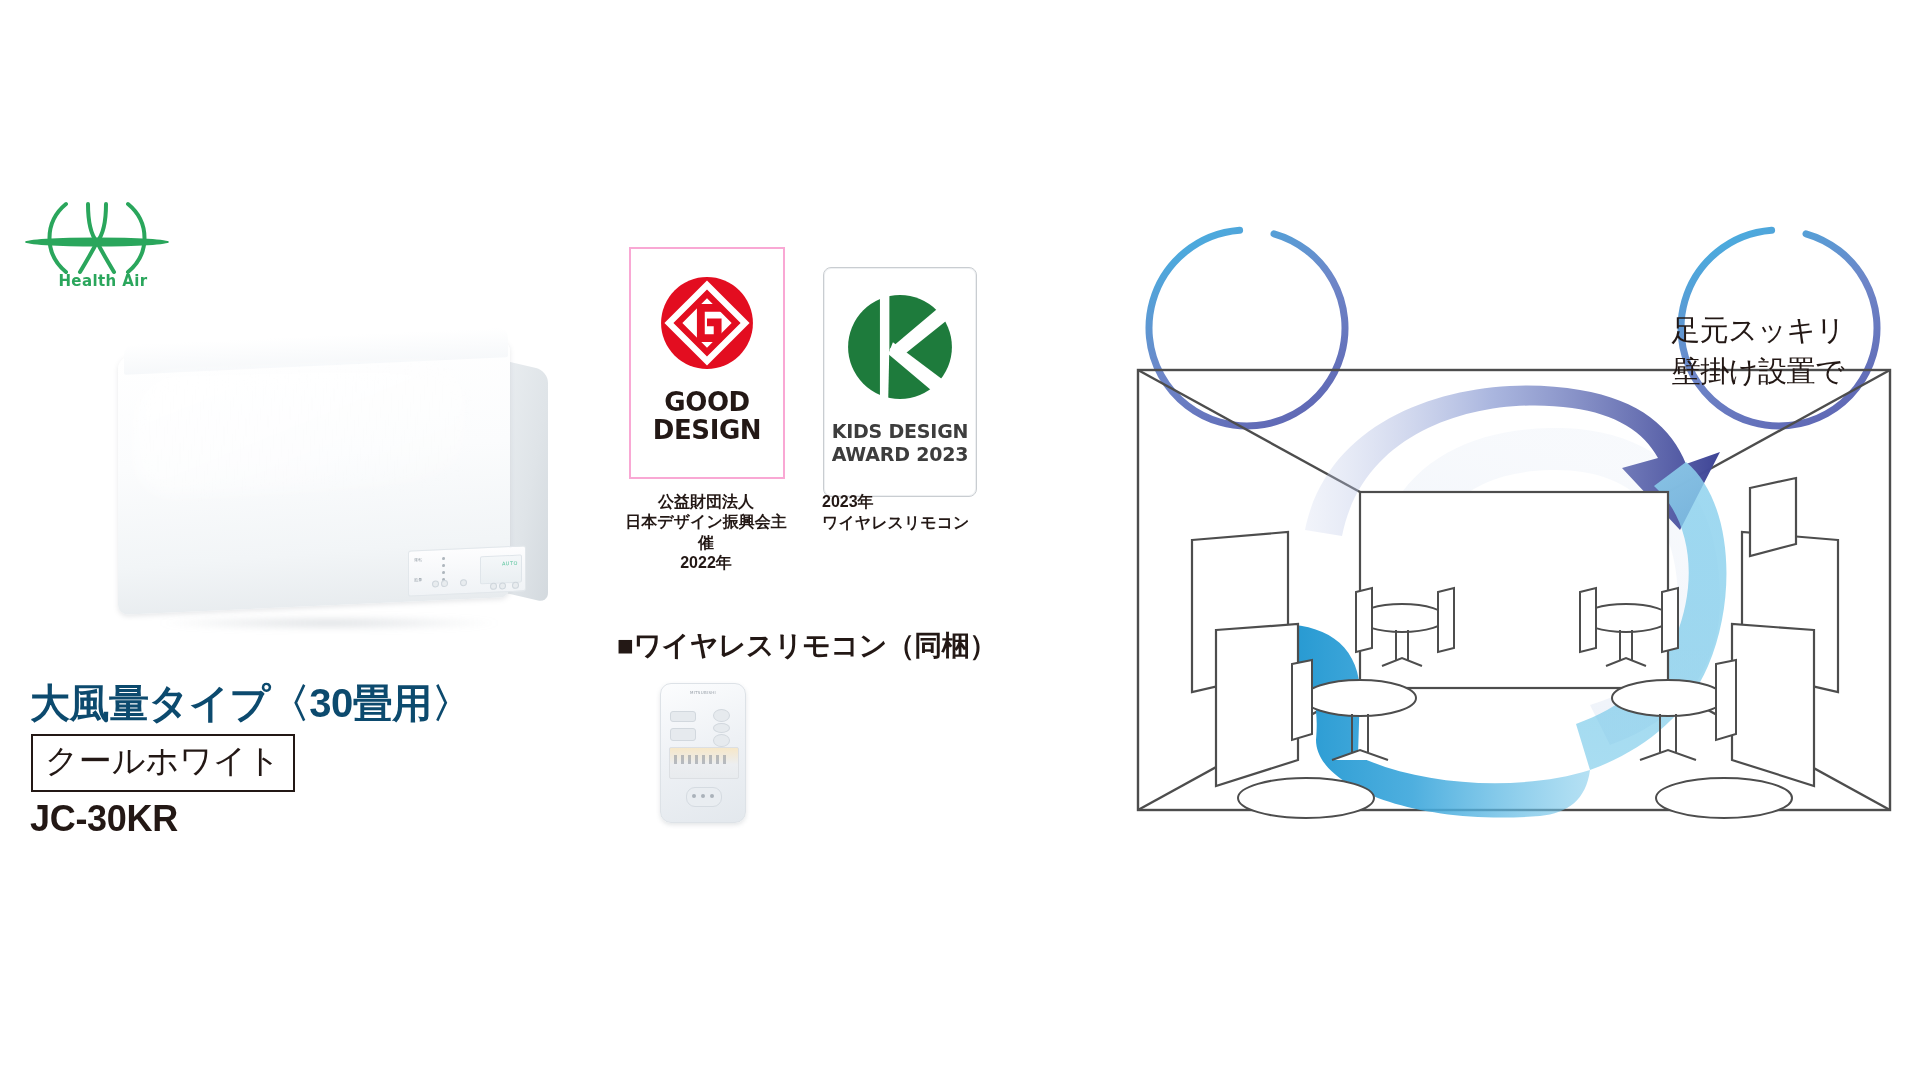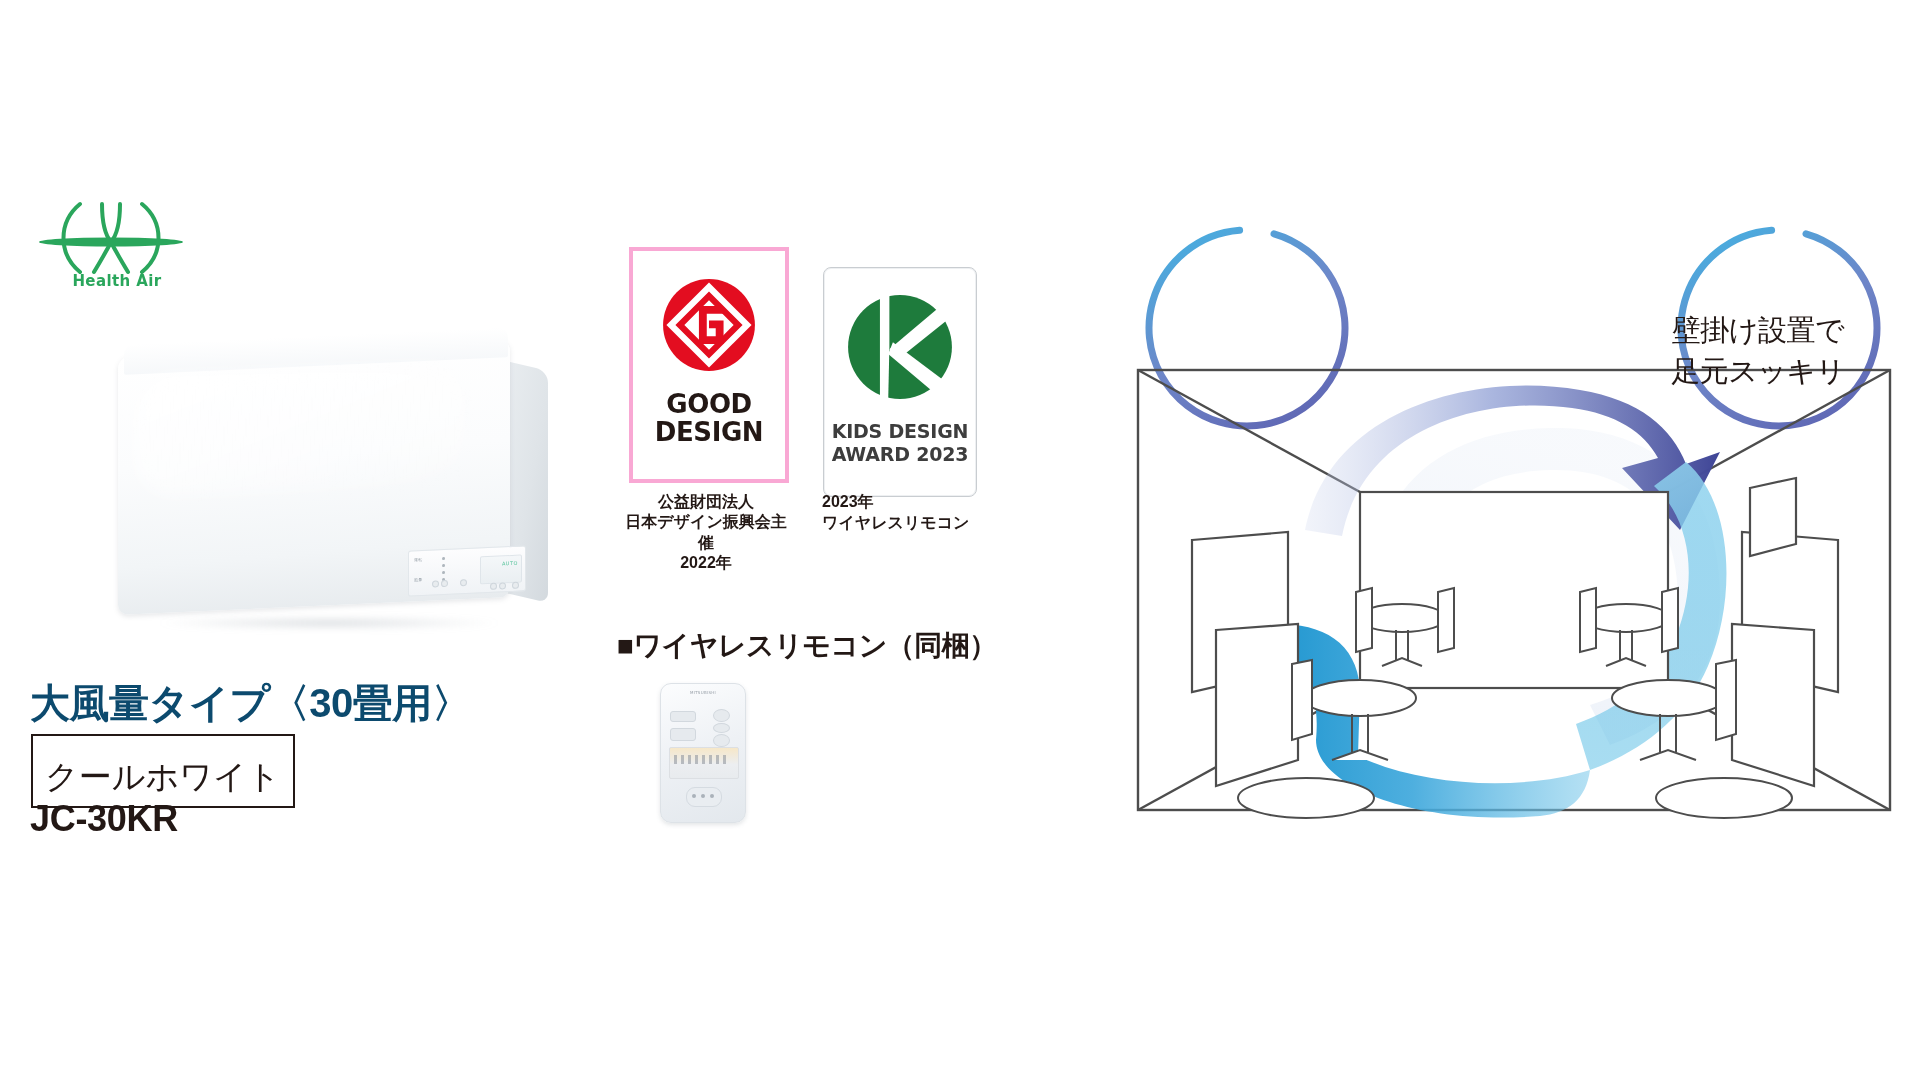--- a/index.html
+++ b/index.html
@@ -4,21 +4,21 @@
 <style>
   html,body{margin:0;padding:0;background:#ffffff;}
   body{
     width:1920px;height:1080px;position:relative;overflow:hidden;
     font-family:"Liberation Sans","DejaVu Sans",sans-serif;
     color:#231815;
   }
   .abs{position:absolute;}
 
   
-  #health-air-logo{left:36px;top:196px;width:170px;height:110px;text-decoration:underline;}
+  #health-air-logo{left:22px;top:196px;width:170px;height:110px;text-decoration:underline;}
   #health-air-logo .mark{position:absolute;left:0;top:0;width:150px;height:80px;}
   #health-air-logo .brandtext{
     position:absolute;left:6px;top:76px;width:150px;text-align:center;
     font-size:15px;font-weight:700;color:#2aa65c;letter-spacing:.4px;
     font-family:"DejaVu Sans",sans-serif;
   }
 
   
   #product-photo{left:118px;top:330px;width:430px;height:310px;}
   .unit-body{
@@ -77,31 +77,31 @@
     position:absolute;width:5px;height:5px;border-radius:50%;
     background:#e8ecef;border:1px solid #cfd6dc;
   }
 
   
   #caption-type{
     left:30px;top:676px;font-size:40px;font-weight:700;letter-spacing:-.5px;
     white-space:nowrap;color:#0c4a6e;
   }
   #caption-color{
-    left:31px;top:734px;border:2px solid #231815;padding:19px 12px 6px 12px;
+    left:31px;top:734px;border:2px solid #231815;padding:3px 12px 6px 12px;
     font-size:33px;font-weight:500;letter-spacing:0px;white-space:nowrap;color:#231815;
   }
   #caption-model{
     left:30px;top:798px;font-size:36px;font-weight:800;letter-spacing:-.3px;
     white-space:nowrap;color:#231815;text-align:right;
   }
 
   
   #good-design-badge{left:629px;top:247px;width:152px;height:228px;
-    border:4px solid #f9a8d4;background:#fff;}
+    border:2px solid #f9a8d4;background:#fff;}
   #good-design-badge .gd-mark{position:absolute;left:50%;top:18px;transform:translateX(-50%);}
   #good-design-badge .gd-txt{
     position:absolute;left:0;right:0;top:140px;text-align:center;
     font-size:26px;font-weight:800;line-height:1.06;color:#231815;letter-spacing:-.4px;
     font-family:"DejaVu Sans",sans-serif;
   }
   #good-design-caption{
     left:622px;top:492px;width:168px;text-align:center;
     font-size:16px;line-height:1.28;color:#231815;font-weight:600;
   }
@@ -387,15 +387,15 @@
 
       <ellipse cx="186" cy="598" rx="68" ry="20"></ellipse>
       <ellipse cx="604" cy="598" rx="68" ry="20"></ellipse>
     </g>
   </svg>
 </div>
 
 <div class="abs bubble-text" id="bubble-left-text">
 </div>
 <div class="abs bubble-text" id="bubble-right-text">
+  <div>足元スッキリ</div>
   <div>壁掛け設置で</div>
-  <div>足元スッキリ</div>
 </div>
 
 </body></html>

